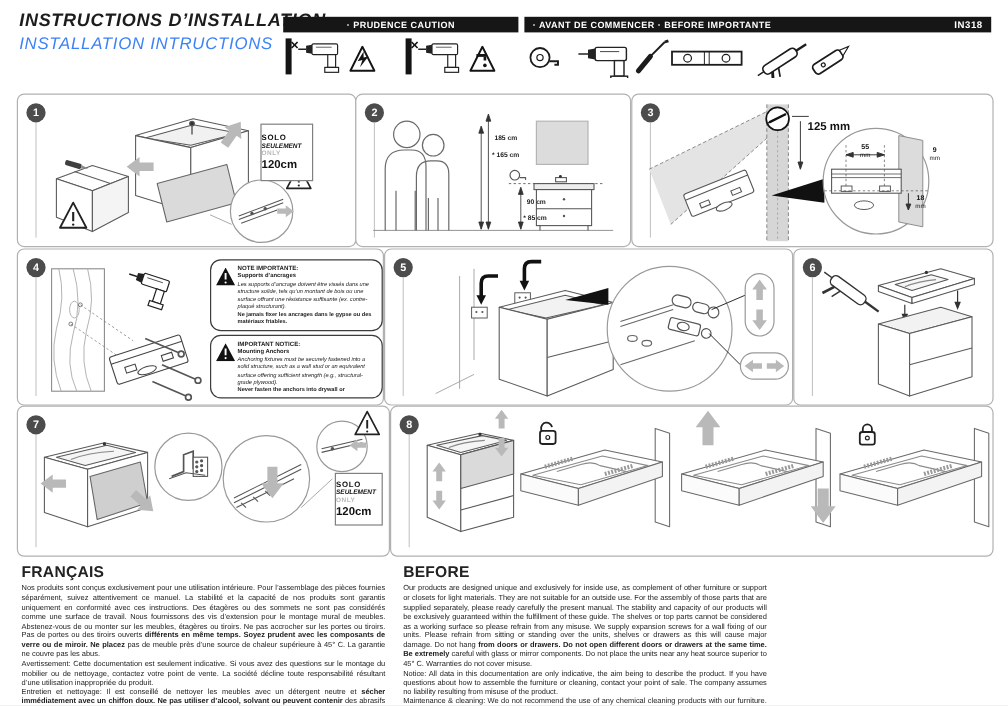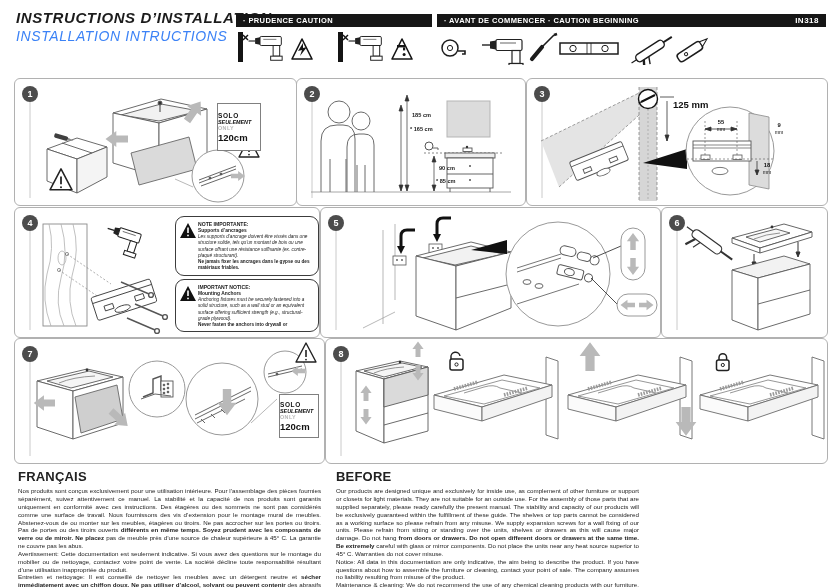--- a/index.html
+++ b/index.html
@@ -4,21 +4,21 @@
 <style>
   html,body{margin:0;padding:0;background:#e9e9e9;}
   #page{position:relative;width:840px;height:588px;background:#ffffff;
         font-family:"Liberation Sans",sans-serif;color:#111;overflow:hidden;}
   
   .title{position:absolute;left:16px;top:9px;font-style:italic;letter-spacing:.6px;}
   .title .l1{font-size:15px;font-weight:bold;color:#1c1c1c;}
   .title .l2{font-size:14px;color:#3b82f6;margin-top:2px;}
   .bar{position:absolute;top:14px;height:13px;background:#161616;color:#fff;
        display:flex;align-items:center;font-size:7.5px;font-weight:bold;
-       letter-spacing:.4px;padding:0 7px;box-sizing:border-box;}
+       letter-spacing:.4px;padding:0 7px;box-sizing:border-box;justify-content:center;}
   .bar .code{margin-left:auto;font-size:8px;letter-spacing:.5px;}
   
   .panel{position:absolute;border:1px solid #b1b1b1;border-radius:6px;background:#fff;}
   .panel svg{position:absolute;left:0;top:0;}
   .solo{position:absolute;border:1px solid #808080;background:#fff;text-align:left;
         display:flex;flex-direction:column;justify-content:center;box-sizing:border-box;}
   .solo .s1{font-size:6.5px;font-weight:bold;letter-spacing:.6px;}
   .solo .s2{font-size:5.4px;font-weight:bold;font-style:italic;}
   .solo .s3{font-size:5.4px;font-weight:bold;color:#b8b8b8;letter-spacing:.4px;}
   .solo .s4{font-size:9.5px;font-weight:bold;margin-top:1px;}
@@ -82,21 +82,21 @@
 
   <div class="title">
     <div class="l1">INSTRUCTIONS D’INSTALLATION</div>
     <div class="l2">INSTALLATION INTRUCTIONS</div>
   </div>
 
   <div class="bar" style="left:236px;width:196px;">
     <span>· PRUDENCE  CAUTION</span>
   </div>
   <div class="bar" style="left:437px;width:389px;">
-    <span>· AVANT DE COMMENCER ·  CAUTION BEGINNING</span>
+    <span>· AVANT DE COMMENCER ·  BEFORE IMPORTANTE</span>
     <span class="code">IN318</span>
   </div>
 
   <svg style="position:absolute;left:236px;top:31px;" width="196" height="34" viewBox="0 0 196 34">
     <g>
       <rect x="2" y="1" width="5" height="30" fill="#141414"></rect>
       <line x1="7" y1="4" x2="12" y2="9" stroke="#141414" stroke-width="1.4"></line>
       <line x1="12" y1="4" x2="7" y2="9" stroke="#141414" stroke-width="1.4"></line>
       <use href="#drillicon" transform="translate(24,10) scale(0.82)"></use>
       <g transform="translate(56,8)">

